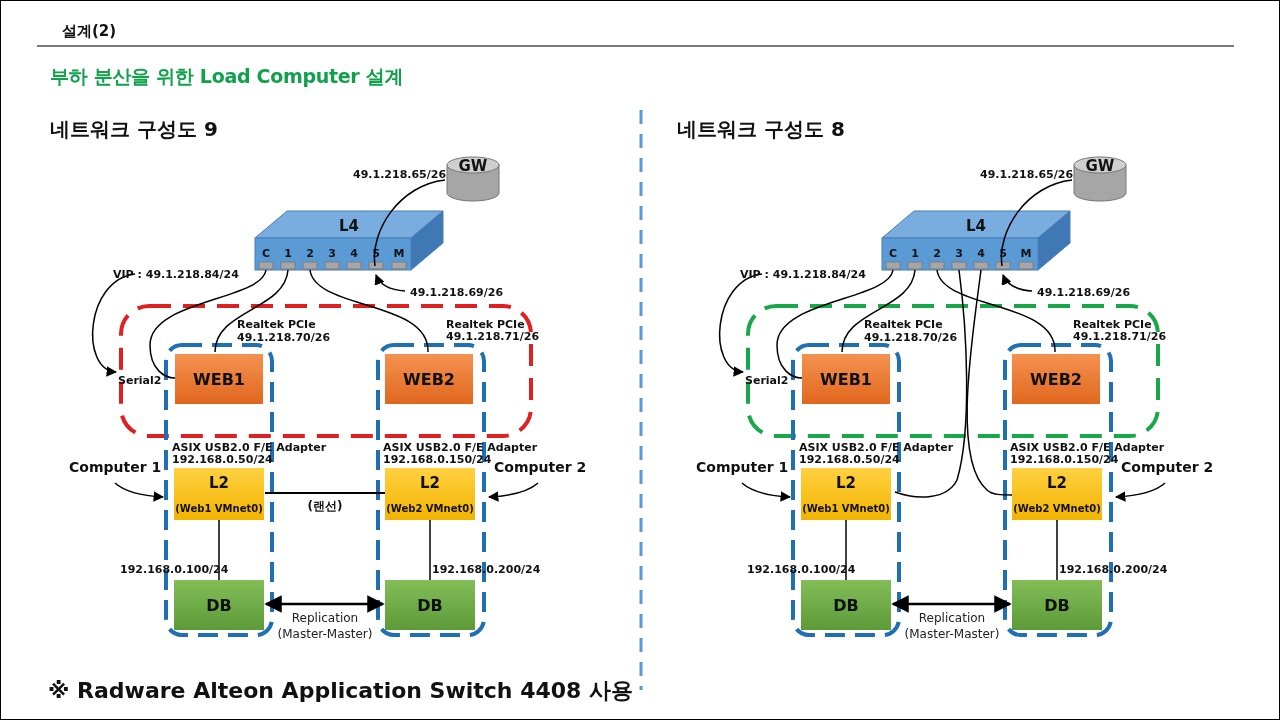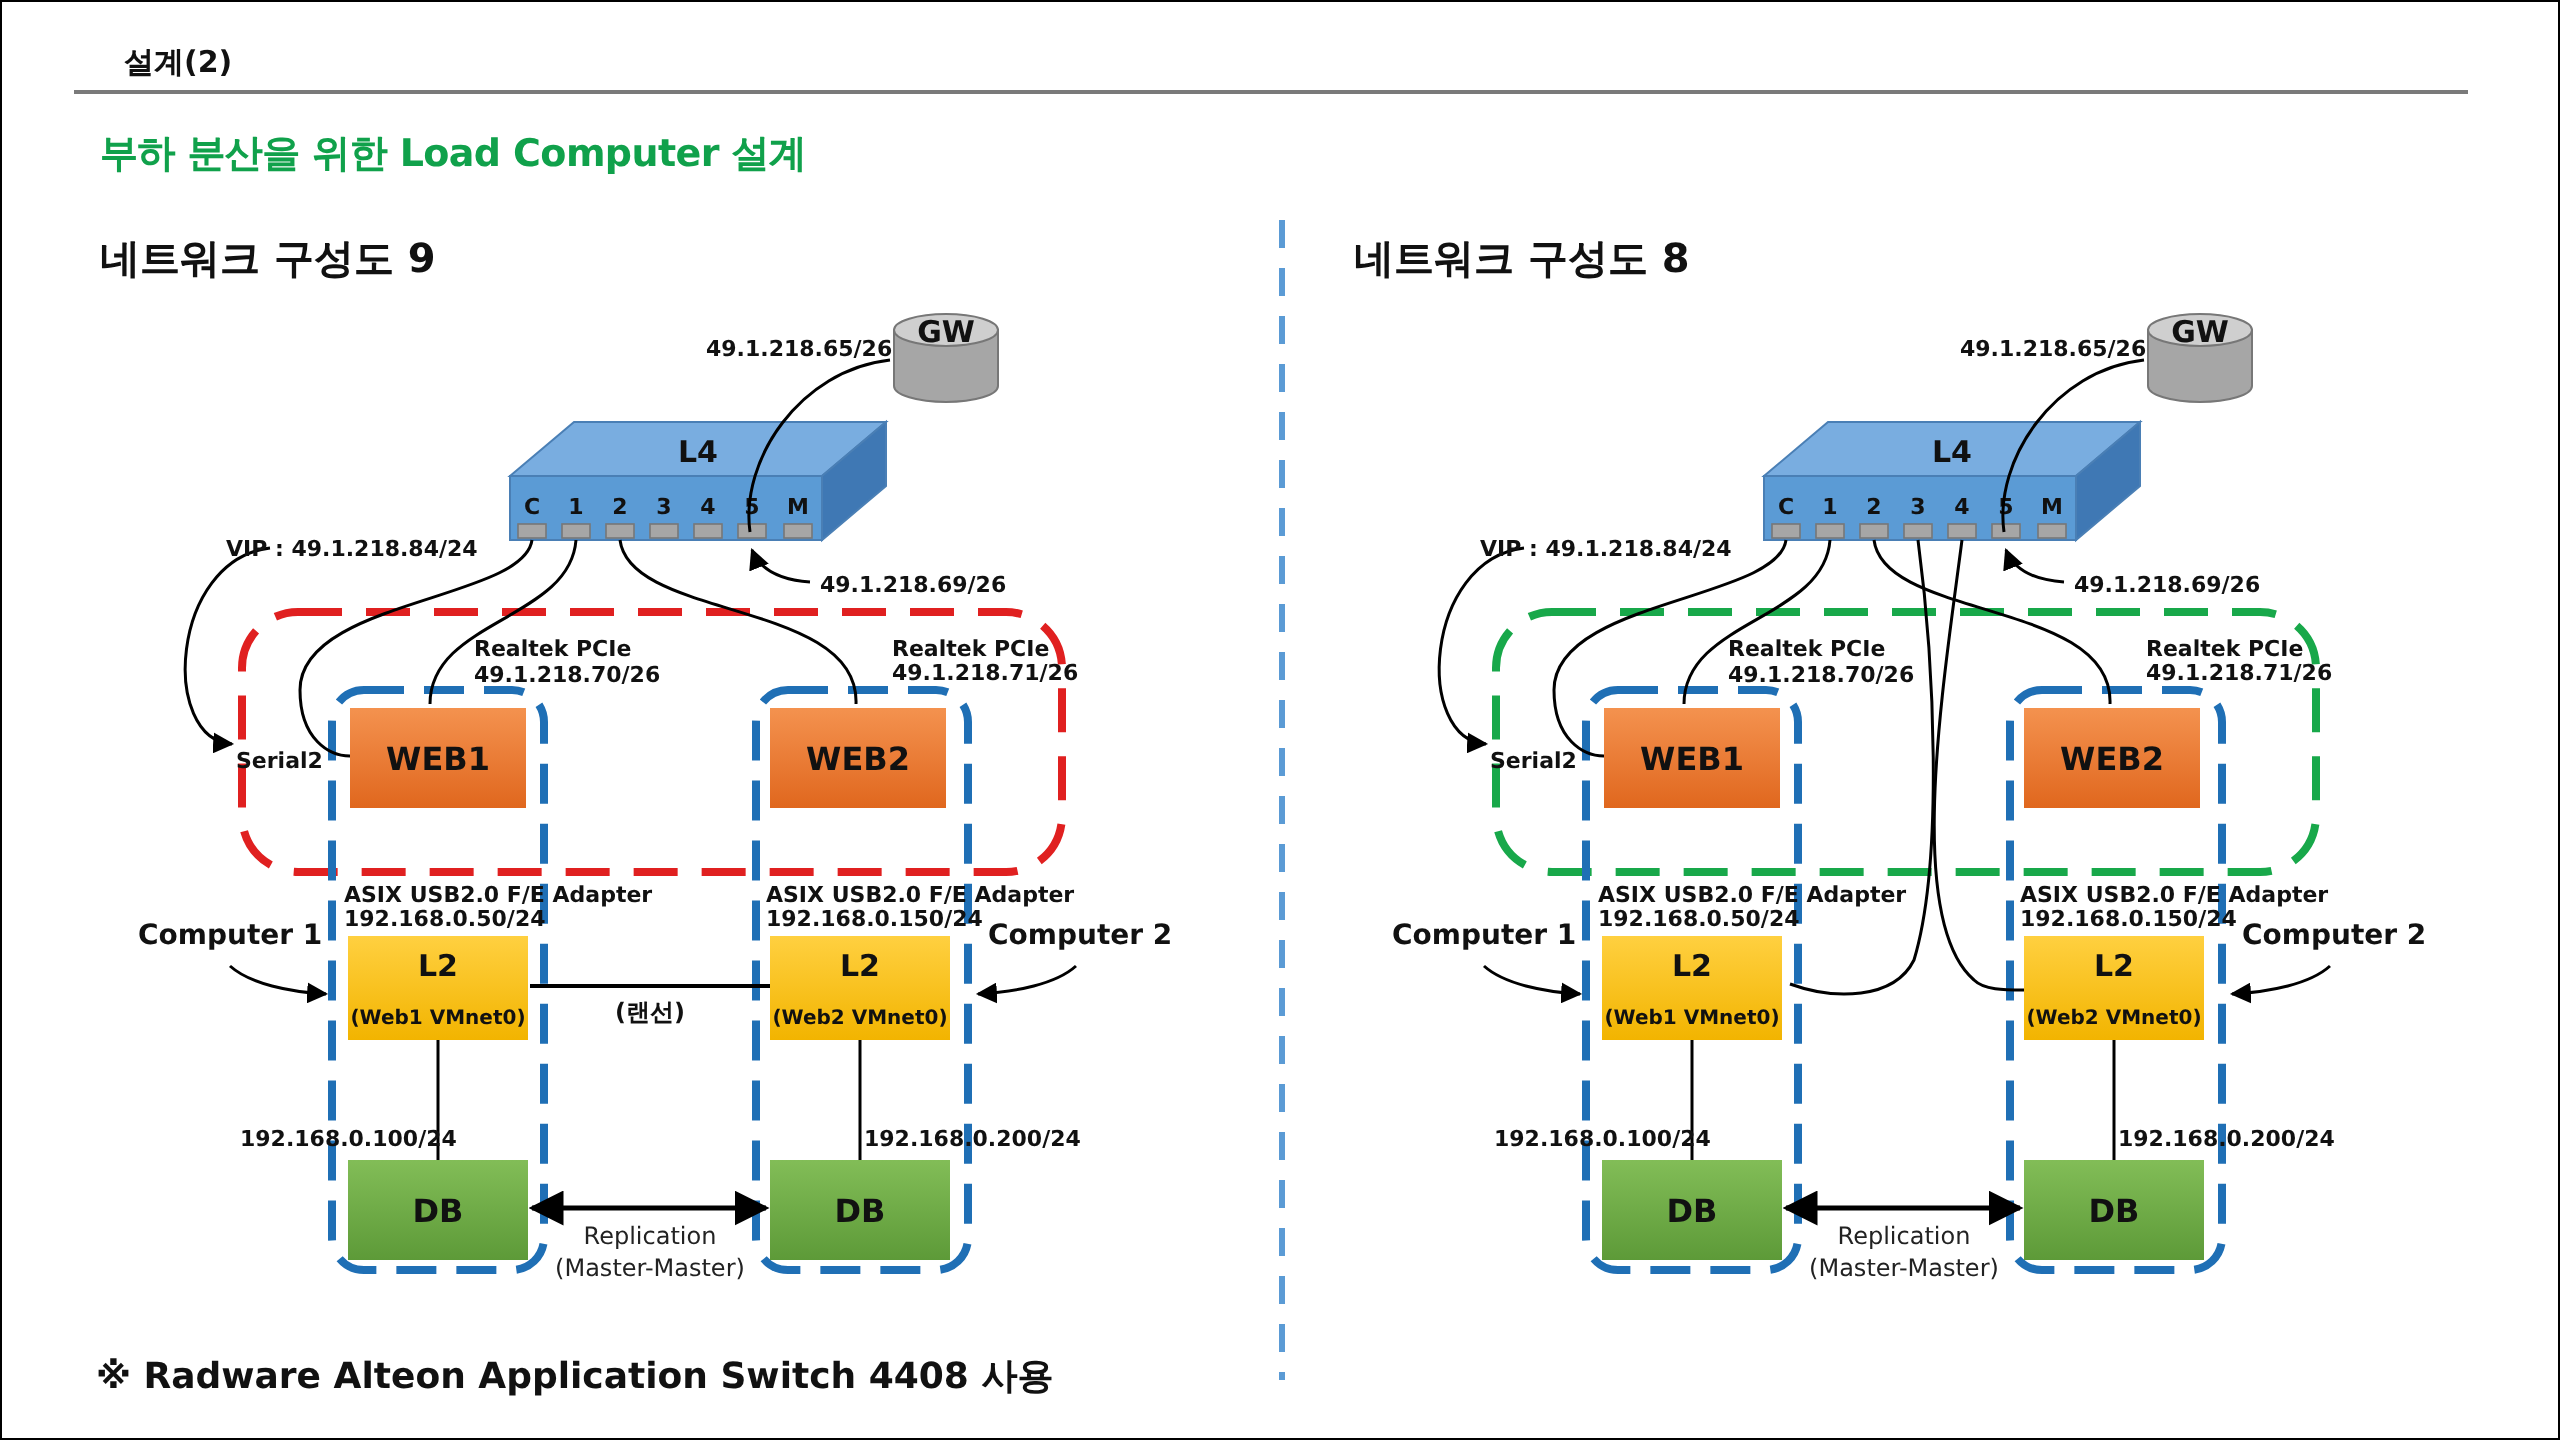--- a/index.html
+++ b/index.html
@@ -5,21 +5,21 @@
   html, body { margin: 0; padding: 0; }
   body {
     width: 1280px; height: 720px; background: #ffffff; position: relative; overflow: hidden;
     font-family: "DejaVu Sans", "Liberation Sans", sans-serif;
   }
   .frame { position: absolute; left: 0; top: 0; width: 1278px; height: 718px; border: 1px solid #000; }
   .sec-title { position: absolute; left: 50px; top: 22px; font-size: 15px; color: #111; font-weight: bold; margin-left: 12px; }
   .rule { position: absolute; left: 37px; top: 45px; width: 1197px; height: 2px; background: #7a7a7a; }
   .main-title { position: absolute; left: 50px; top: 64px; font-size: 19px; color: #10a14b; font-weight: bold; letter-spacing: -0.3px; }
   .sub-title { position: absolute; top: 116px; font-size: 20px; font-weight: bold; color: #111; }
-  .footnote { position: absolute; left: 48px; top: 676px; font-size: 18px; font-weight: bold; color: #111; }
+  .footnote { position: absolute; left: 48px; top: 676px; font-size: 22px; font-weight: bold; color: #111; }
   svg { position: absolute; left: 0; top: 0; }
   .lbl { font-family: "DejaVu Sans", sans-serif; font-size: 11px; font-weight: bold; fill: #111; }
   .lbl-big { font-family: "DejaVu Sans", sans-serif; font-size: 14px; font-weight: bold; fill: #111; }
   .lbl-norm { font-family: "DejaVu Sans", sans-serif; font-size: 12px; fill: #222; }
   .box-text { font-family: "DejaVu Sans", sans-serif; font-weight: bold; fill: #111; text-anchor: middle; }
 </style>
 </head>
 <body>
 
 <div class="frame"></div>

